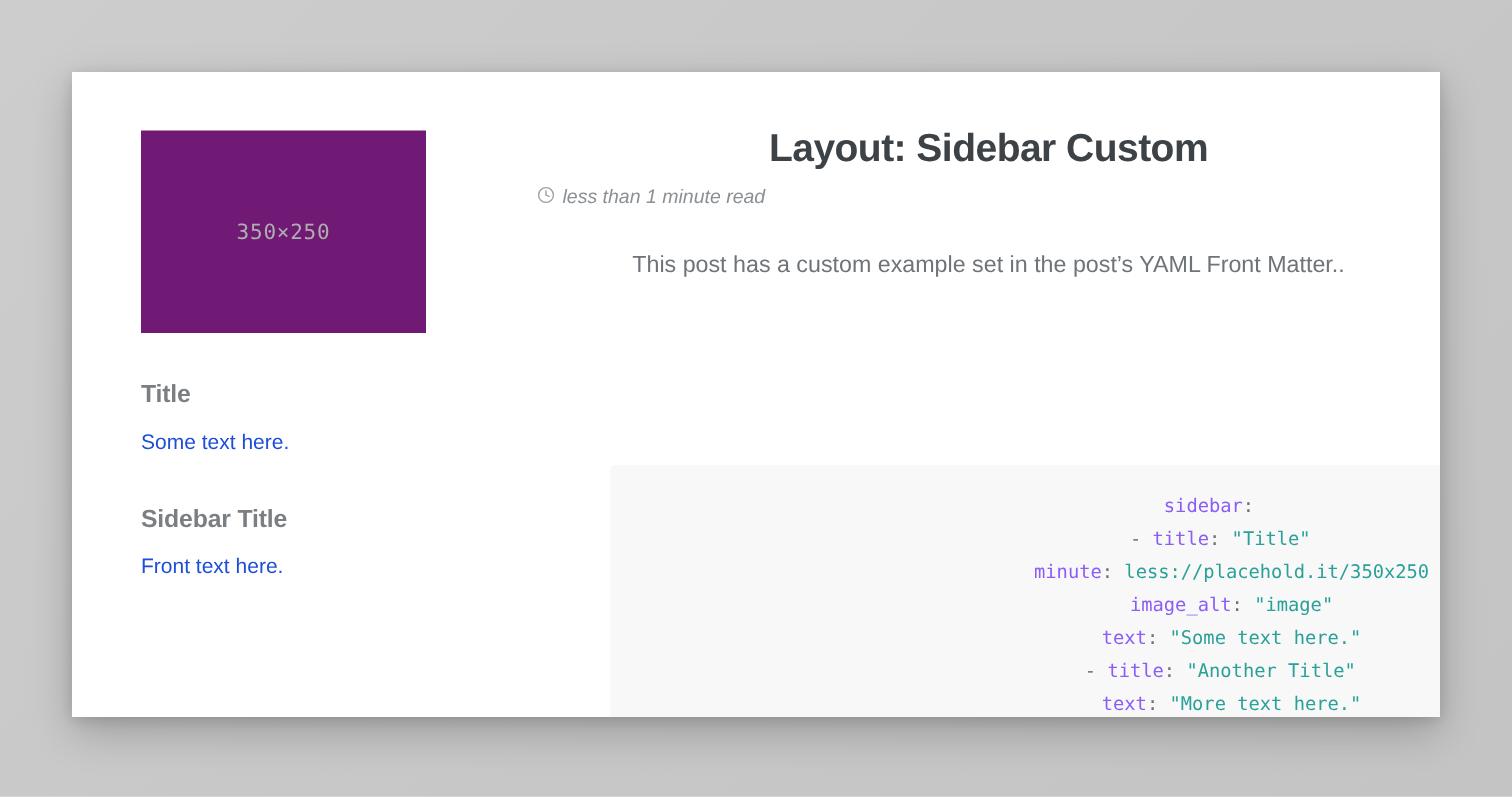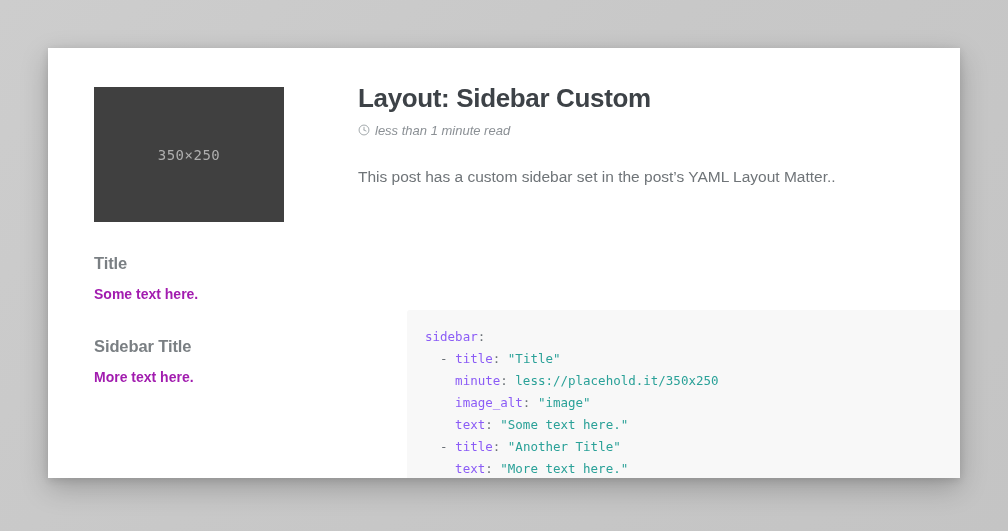--- a/index.html
+++ b/index.html
@@ -45,21 +45,21 @@
   #sidebar {
     position: absolute;
     left: 46px;
     top: 39px;
     width: 200px;
   }
 
   .sidebar-image {
     width: 190px;
     height: 135px;
-    background: #404040;
+    background: #701a75;
     display: flex;
     align-items: center;
     justify-content: center;
     margin-bottom: 8px;
   }
   .sidebar-image .ph-label {
     font-family: "DejaVu Sans Mono", "Liberation Mono", monospace;
     font-size: 14px;
     letter-spacing: 0.5px;
     color: #aeaeae;
@@ -74,33 +74,33 @@
   }
   .sidebar-title {
     font-size: 16.5px;
     font-weight: bold;
     color: #7a7f83;
     margin: 0 0 12px 0;
     letter-spacing: -0.1px;
   }
   .sidebar-text {
     font-size: 14px;
-    color: #a21caf;
+    color: #1d4ed8;
     margin: 0;
     line-height: 1.4;
-    font-weight: bold;
   }
 
   
   #main {
     position: absolute;
     left: 310px;
     top: 36px;
     right: 0;
     bottom: 0;
+    text-align: center;
   }
 
   #post-title {
     margin: 0;
     font-size: 26px;
     font-weight: bold;
     color: #3d4247;
     letter-spacing: -0.35px;
     line-height: 1.15;
   }
@@ -162,41 +162,41 @@
           <span class="ph-label">350×250</span>
         </div>
 
         <div class="sidebar-block">
           <h3 class="sidebar-title">Title</h3>
           <p class="sidebar-text">Some text here.</p>
         </div>
 
         <div class="sidebar-block">
           <h3 class="sidebar-title">Sidebar Title</h3>
-          <p class="sidebar-text">More text here.</p>
+          <p class="sidebar-text">Front text here.</p>
         </div>
 
       </aside>
 
       <main id="main">
 
         <h1 id="post-title">Layout: Sidebar Custom</h1>
 
         <div id="post-meta">
           <span>
             <svg width="12" height="12" viewBox="0 0 16 16" aria-hidden="true">
               <circle cx="8" cy="8" r="6.6" fill="none" stroke="#9aa0a4" stroke-width="1.2"></circle>
               <line x1="8" y1="8" x2="8" y2="4.3" stroke="#9aa0a4" stroke-width="1.2" stroke-linecap="round"></line>
               <line x1="8" y1="8" x2="10.7" y2="9.3" stroke="#9aa0a4" stroke-width="1.2" stroke-linecap="round"></line>
             </svg>
           </span>
           <span>less than 1 minute read</span>
         </div>
 
-        <p class="post-para first">This post has a custom sidebar set in the post’s YAML Layout Matter..</p>
+        <p class="post-para first">This post has a custom example set in the post’s YAML Front Matter..</p>
 
 
         <div id="code-block">
           <pre><code id="code-content"><span class="tok-key">sidebar</span><span class="tok-punc">:</span>
   <span class="tok-dash">- </span><span class="tok-key">title</span><span class="tok-punc">:</span> <span class="tok-str">"Title"</span>
     <span class="tok-key">minute</span><span class="tok-punc">:</span> <span class="tok-str">less://placehold.it/350x250</span>
     <span class="tok-key">image_alt</span><span class="tok-punc">:</span> <span class="tok-str">"image"</span>
     <span class="tok-key">text</span><span class="tok-punc">:</span> <span class="tok-str">"Some text here."</span>
   <span class="tok-dash">- </span><span class="tok-key">title</span><span class="tok-punc">:</span> <span class="tok-str">"Another Title"</span>
     <span class="tok-key">text</span><span class="tok-punc">:</span> <span class="tok-str">"More text here."</span></code></pre>

